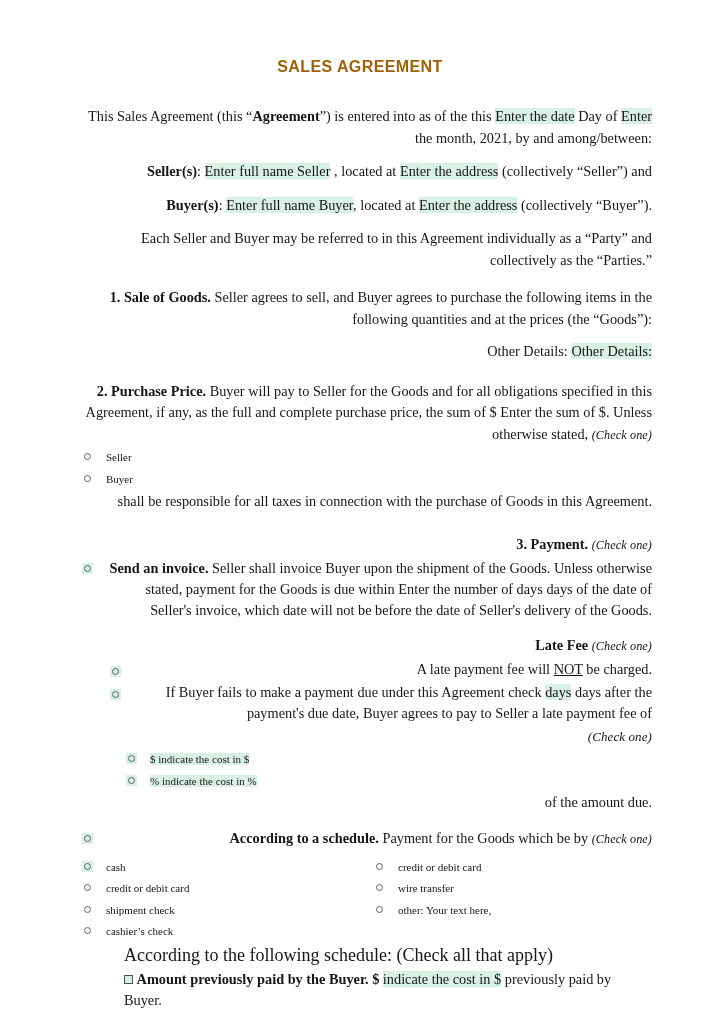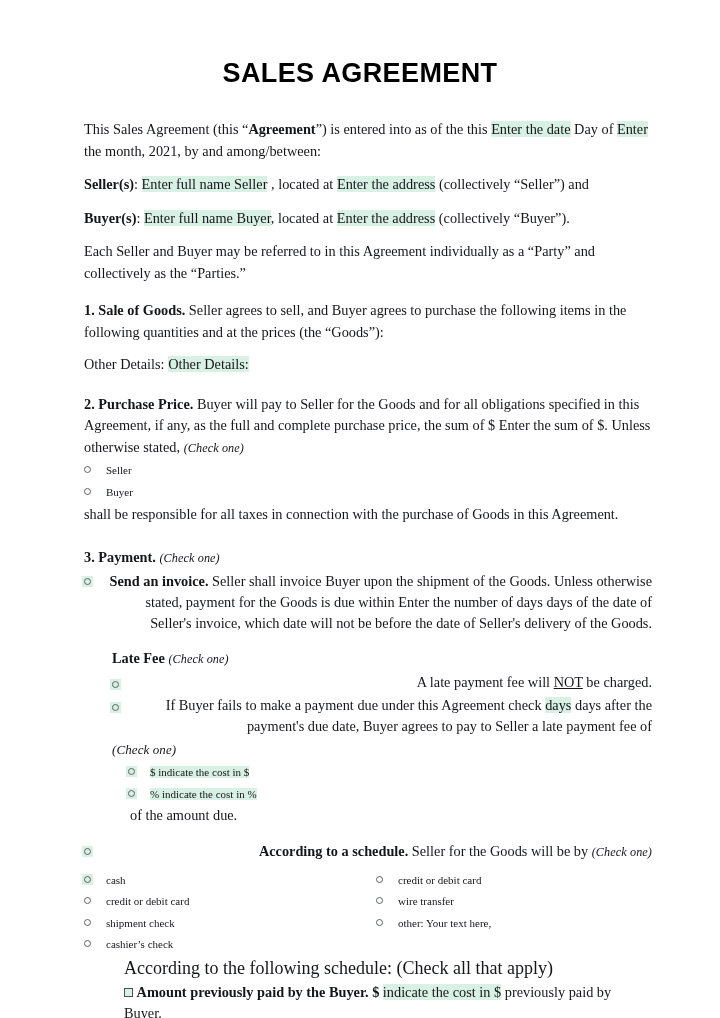--- a/index.html
+++ b/index.html
@@ -19,31 +19,31 @@
     width: 720px;
     height: 1018px;
     background: #ffffff;
     box-sizing: border-box;
     padding: 58px 68px 0 84px;
   }
   .doc-title {
     text-align: center;
     font-family: "Liberation Sans", "DejaVu Sans", sans-serif;
     font-weight: bold;
-    font-size: 27px;
+    font-size: 16px;
     letter-spacing: 0.4px;
     margin: 0 0 30px 0;
     padding-right: 16px;
-    color: #000000;
+    color: #a16207;
   }
   p.para {
     margin: 0 0 12px 0;
     font-size: 14.3px;
     line-height: 21.5px;
-    text-align: left;
+    text-align: right;
   }
   p.tight { margin-bottom: 11px; }
   .b { font-weight: bold; }
   .u { text-decoration: underline; }
   .small-it {
     font-style: italic;
     font-size: 12.2px;
     letter-spacing: 0.1px;
   }
   .hl {
@@ -180,21 +180,21 @@
 
     <ul class="blist" style="margin-left:16px">
       <li><span class="bullet hlb"></span><span class="hl">$ indicate the cost in $</span></li>
       <li><span class="bullet hlb"></span><span class="hl">% indicate the cost in %</span></li>
     </ul>
 
     <p class="para" style="margin:1px 0 14px 18px">of the amount due.</p>
   </div>
 
   <div class="hang-item" style="padding-left:17px; margin-bottom:0">
-    <span class="bullet hlb" style="top:5px"></span><span class="b">According to a schedule.</span><span> Seller for the Goods will be by </span><span class="small-it">(Check one)</span>
+    <span class="bullet hlb" style="top:5px"></span><span class="b">According to a schedule.</span><span> Payment for the Goods which be by </span><span class="small-it">(Check one)</span>
   </div>
 
   <div class="cols">
     <div class="col">
       <ul class="blist">
         <li><span class="bullet hlb"></span><span>cash</span></li>
         <li><span class="bullet"></span><span>credit or debit card</span></li>
         <li><span class="bullet"></span><span>shipment check</span></li>
         <li><span class="bullet"></span><span>cashier’s check</span></li>
       </ul>

